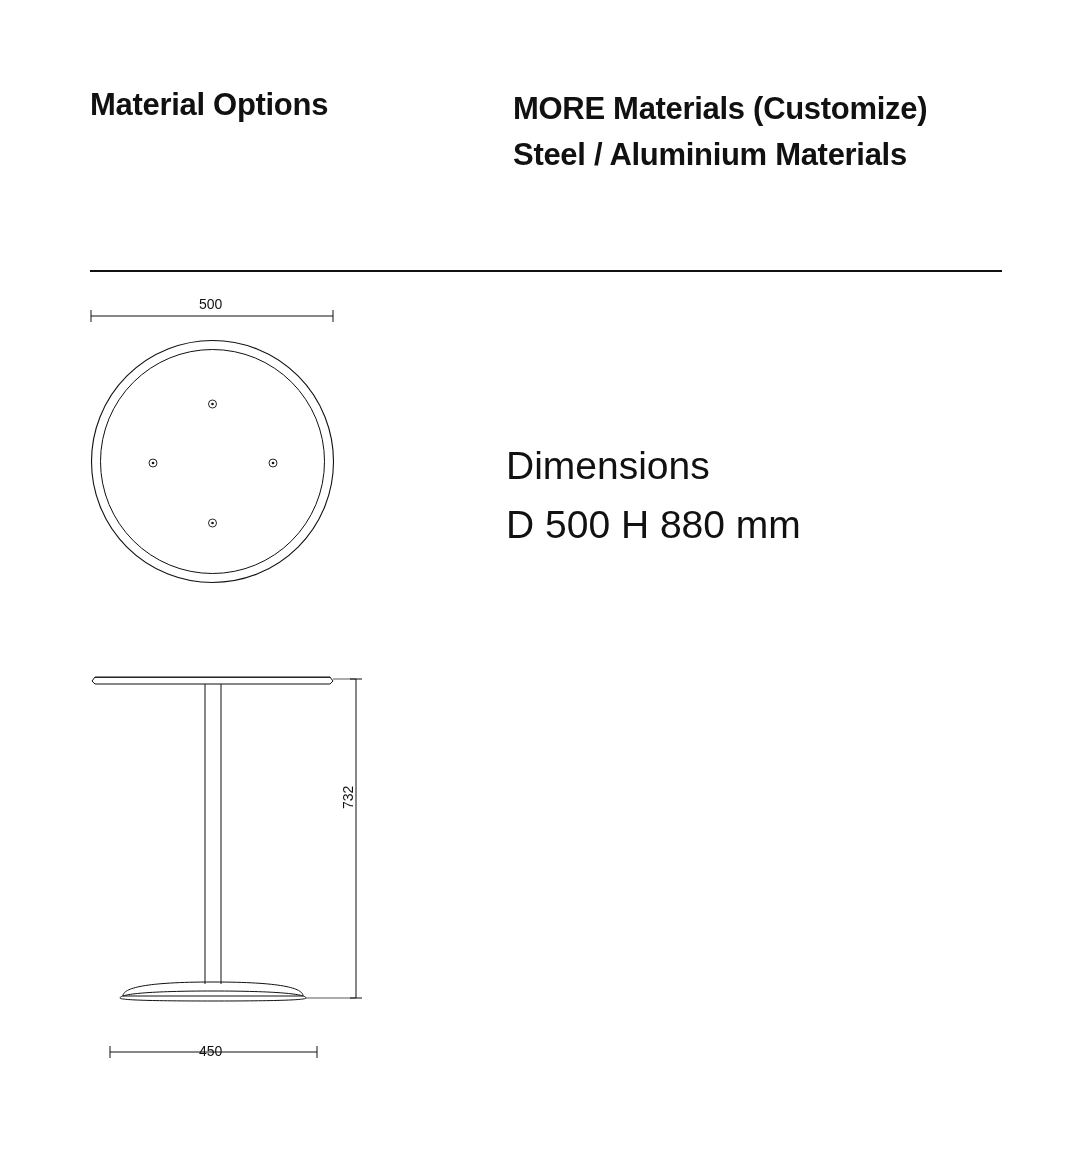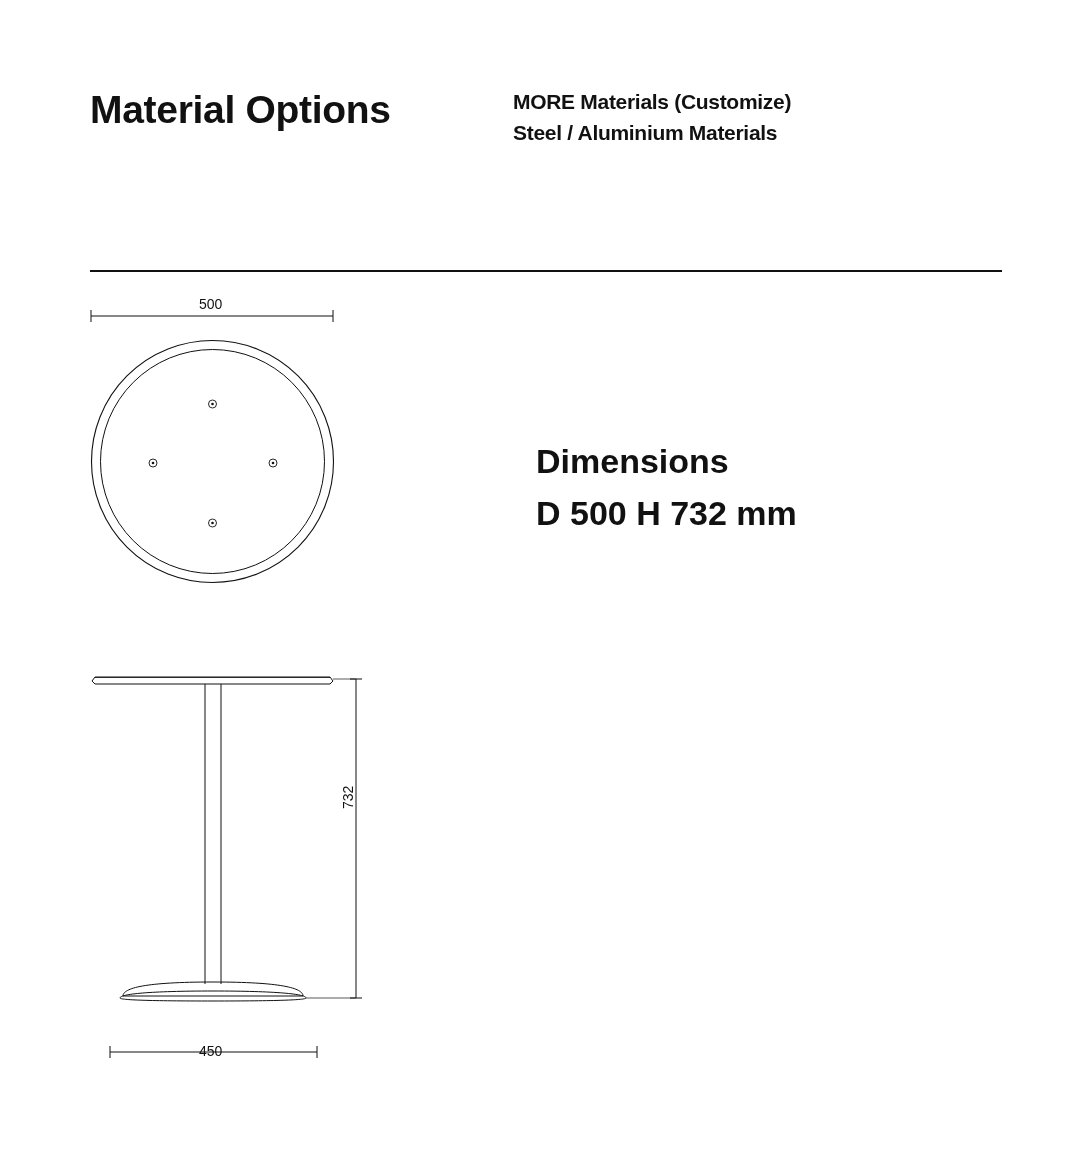--- a/index.html
+++ b/index.html
@@ -19,55 +19,55 @@
   .page {
     position: absolute;
     inset: 0;
   }
 
   
   .heading-left {
     position: absolute;
     left: 90px;
     top: 86px;
-    font-size: 39px;
+    font-size: 31px;
     font-weight: 700;
     letter-spacing: -0.3px;
     line-height: 1.25;
     white-space: nowrap;
   }
   .heading-right {
     position: absolute;
     left: 513px;
     top: 86px;
-    font-size: 21px;
+    font-size: 31px;
     font-weight: 700;
     letter-spacing: -0.3px;
     line-height: 1.48;
     white-space: nowrap;
   }
   .heading-right div { white-space: nowrap; }
 
   
   .rule {
     position: absolute;
     left: 90px;
     top: 270px;
     width: 912px;
     height: 2px;
     background: #111111;
   }
 
   
   .dimensions {
     position: absolute;
-    left: 536px;
+    left: 506px;
     top: 436px;
-    font-size: 34px;
-    font-weight: 700;
+    font-size: 39px;
+    font-weight: 400;
     line-height: 1.52;
     letter-spacing: 0px;
     white-space: nowrap;
   }
 
   
   .drawing {
     position: absolute;
     left: 0;
     top: 0;
@@ -107,21 +107,21 @@
 
   <div class="heading-right">
     <div>MORE Materials (Customize)</div>
     <div>Steel / Aluminium Materials</div>
   </div>
 
   <div class="rule"></div>
 
   <div class="dimensions">
     <div>Dimensions</div>
-    <div>D 500  H 732 mm</div>
+    <div>D 500  H 880 mm</div>
   </div>
 
   <div class="drawing">
     <svg width="1067" height="1168" viewBox="0 0 1067 1168" xmlns="http://www.w3.org/2000/svg">
 
       <g stroke="#111111" fill="none" stroke-width="1">
 
         <g>
           <line x1="91" y1="316" x2="333" y2="316" stroke-width="1"></line>
           <line x1="91" y1="310" x2="91" y2="322" stroke-width="1"></line>

